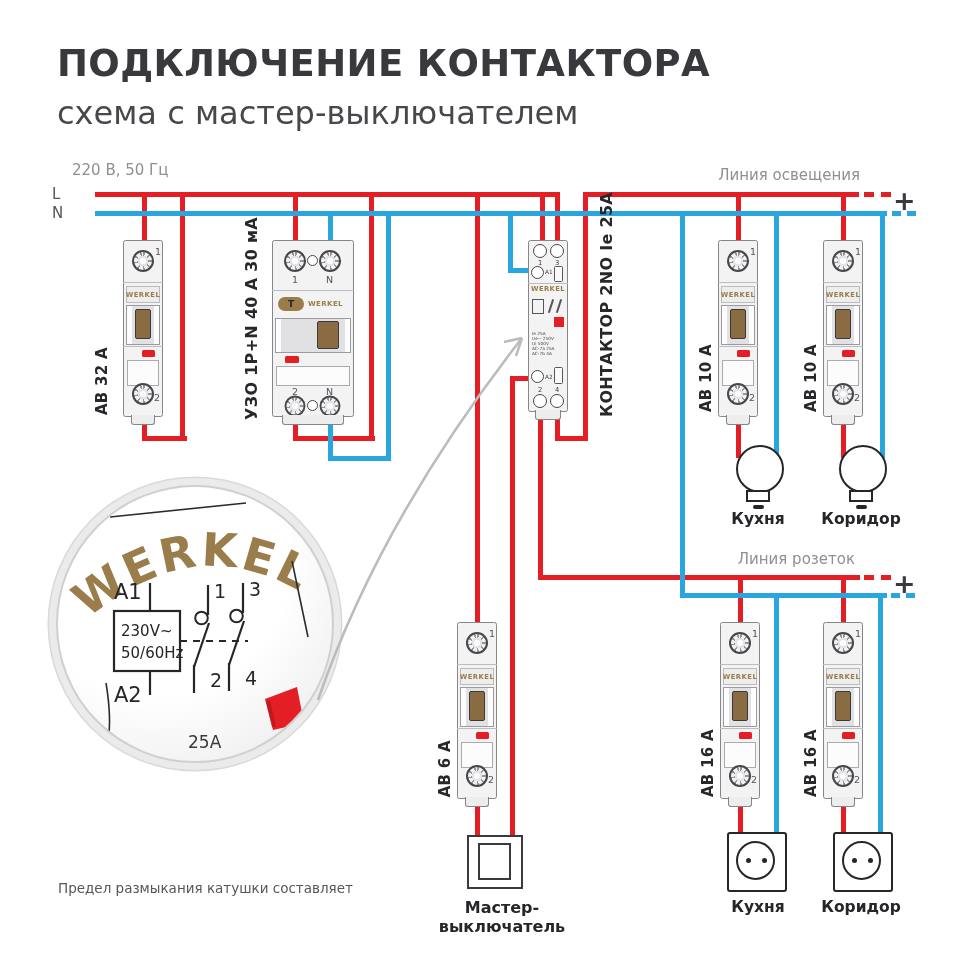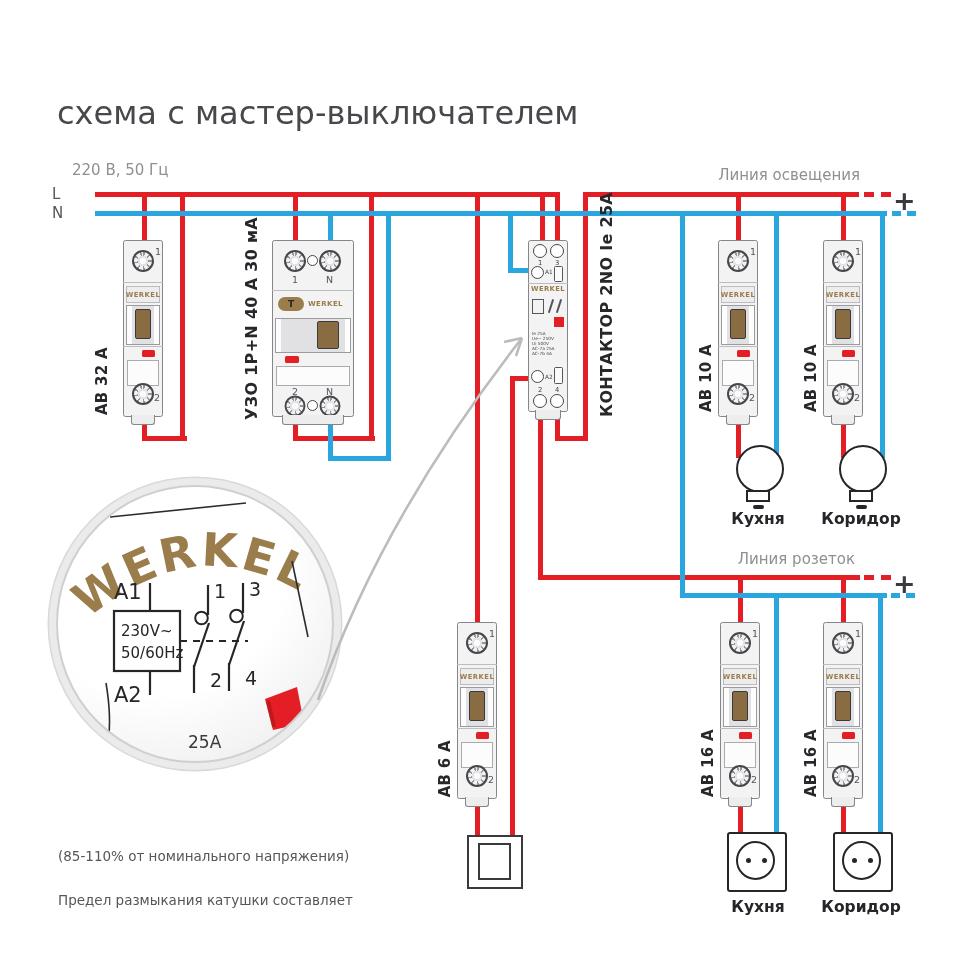--- a/index.html
+++ b/index.html
@@ -77,20 +77,21 @@
   .mag{position:absolute;left:56px;top:485px;width:274px;height:274px;border-radius:50%;
        border:2px solid #cfcfd1;box-shadow:0 0 0 7px #ebebec,0 0 0 8.5px #d9d9db;
        background:radial-gradient(circle at 35% 28%,#ffffff 50%,#f4f4f5 74%,#e6e6e8 100%);overflow:hidden;}
   .arrow-svg,.mag svg{position:absolute;left:0;top:0;}
 </style>
 </head>
 <body>
 
 <div class="stage">
 
+  <div class="title">ПОДКЛЮЧЕНИЕ КОНТАКТОРА</div>
   <div class="subtitle">схема с мастер-выключателем</div>
 
   <div class="graylab" style="left:72px;top:161px;">220 В, 50 Гц</div>
   <div class="lnlab" style="left:52px;top:185px;">L</div>
   <div class="lnlab" style="left:52px;top:204px;">N</div>
   <div class="graylab" style="left:700px;top:166px;width:160px;text-align:right;">Линия освещения</div>
   <div class="graylab" style="left:695px;top:550px;width:160px;text-align:right;">Линия розеток</div>
 
   <i class="wl h" style="left:95px;top:191.5px;width:465px;"></i>
   <i class="wl v" style="left:141.5px;top:194px;height:48px;"></i>
@@ -337,20 +338,21 @@
     <div class="sock-c"></div>
     <div class="sock-d" style="left:17px;top:24px;"></div>
     <div class="sock-d" style="left:33px;top:24px;"></div>
   </div>
   <div class="load-label" style="left:698px;top:898px;">Кухня</div>
   <div class="load-label" style="left:801px;top:898px;">Коридор</div>
 
   <div class="msw">
     <div class="msw-in"></div>
   </div>
+  <div class="load-label" style="left:412px;top:898px;width:180px;font-size:16px;">Мастер-выключатель</div>
 
   <div class="mag">
     <svg width="274" height="274" viewBox="0 0 274 274">
       <defs>
         <path id="arc" d="M 30 132 Q 137 40 248 108" fill="none"></path>
       </defs>
       <text font-size="46" font-weight="bold" fill="#9b7c4b" letter-spacing="3">
         <textPath href="#arc" startOffset="0">WERKEL</textPath>
       </text>
 
@@ -387,16 +389,15 @@
       <polygon points="207,212 239,200 246,236 215,243" fill="#e31e24"></polygon>
       <path d="M210 214 L216 240" stroke="#a81318" stroke-width="4" opacity=".55"></path>
     </svg>
   </div>
 
   <svg class="arrow-svg" width="970" height="970" viewBox="0 0 970 970" style="pointer-events:none;">
     <path d="M318 700 Q 380 520 522 338" fill="none" stroke="#bcbcbe" stroke-width="2.6"></path>
     <path d="M522 338 L504 342 M522 338 L516 356" fill="none" stroke="#bcbcbe" stroke-width="2.6"></path>
   </svg>
 
-  <div class="note" style="top:848px;">(85-110% от номинального напряжения)</div>
-  <div class="note" style="top:880px;margin-top:12px;">Предел размыкания катушки составляет</div>
+  <div class="note" style="top:880px;">Предел размыкания катушки составляет</div>
 
 </div>
 
 </body></html>

